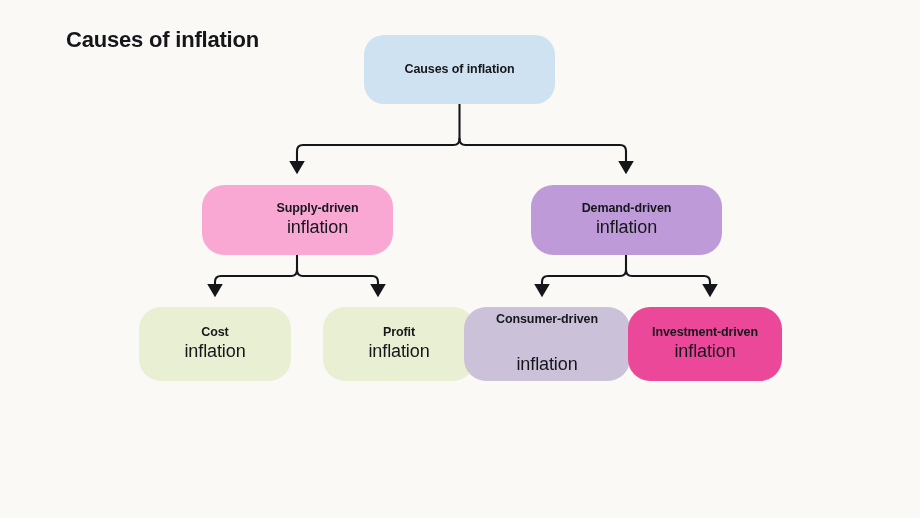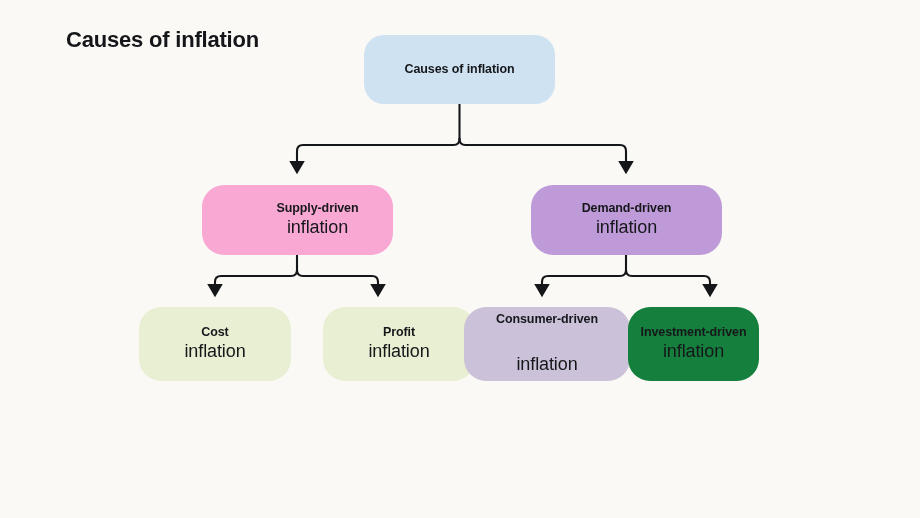--- a/index.html
+++ b/index.html
@@ -87,23 +87,23 @@
     background: #E9EFD2;
     margin-left: 21px;
   }
   .n-consumer {
     left: 464px; top: 307px; width: 166px; height: 74px;
     border-radius: 22px;
     background: #CBC2D9;
     gap: 26px;
   }
   .n-investment {
-    left: 628px; top: 307px; width: 131px; height: 74px;
+    left: 628px; top: 307px; width: 154px; height: 74px;
     border-radius: 22px;
-    background: #15803d;
+    background: #ec4899;
   }
 </style>
 </head>
 <body>
 
 <div id="canvas">
 
   <div id="title">Causes of inflation</div>
 
   <svg id="connectors" viewBox="0 0 920 518" width="920" height="518" aria-hidden="true">

